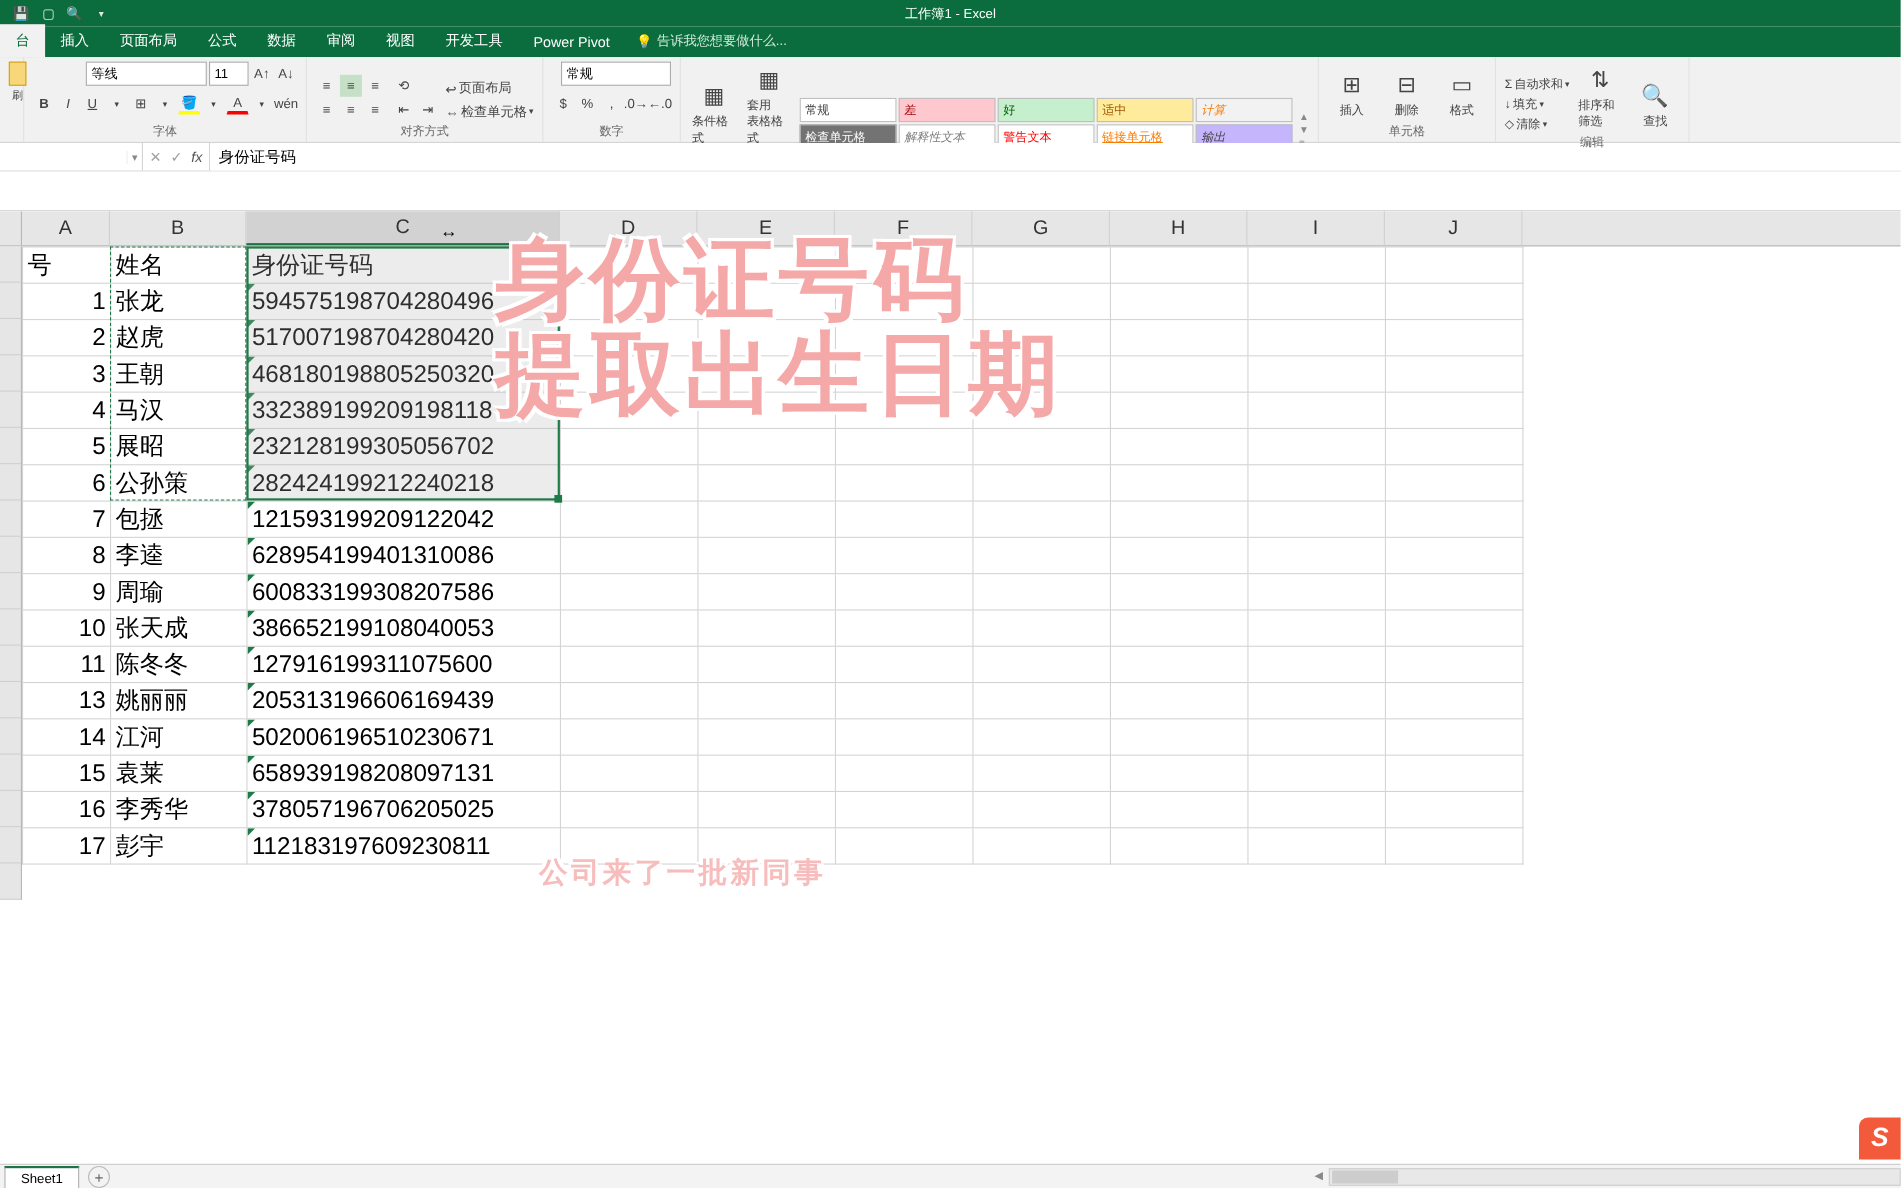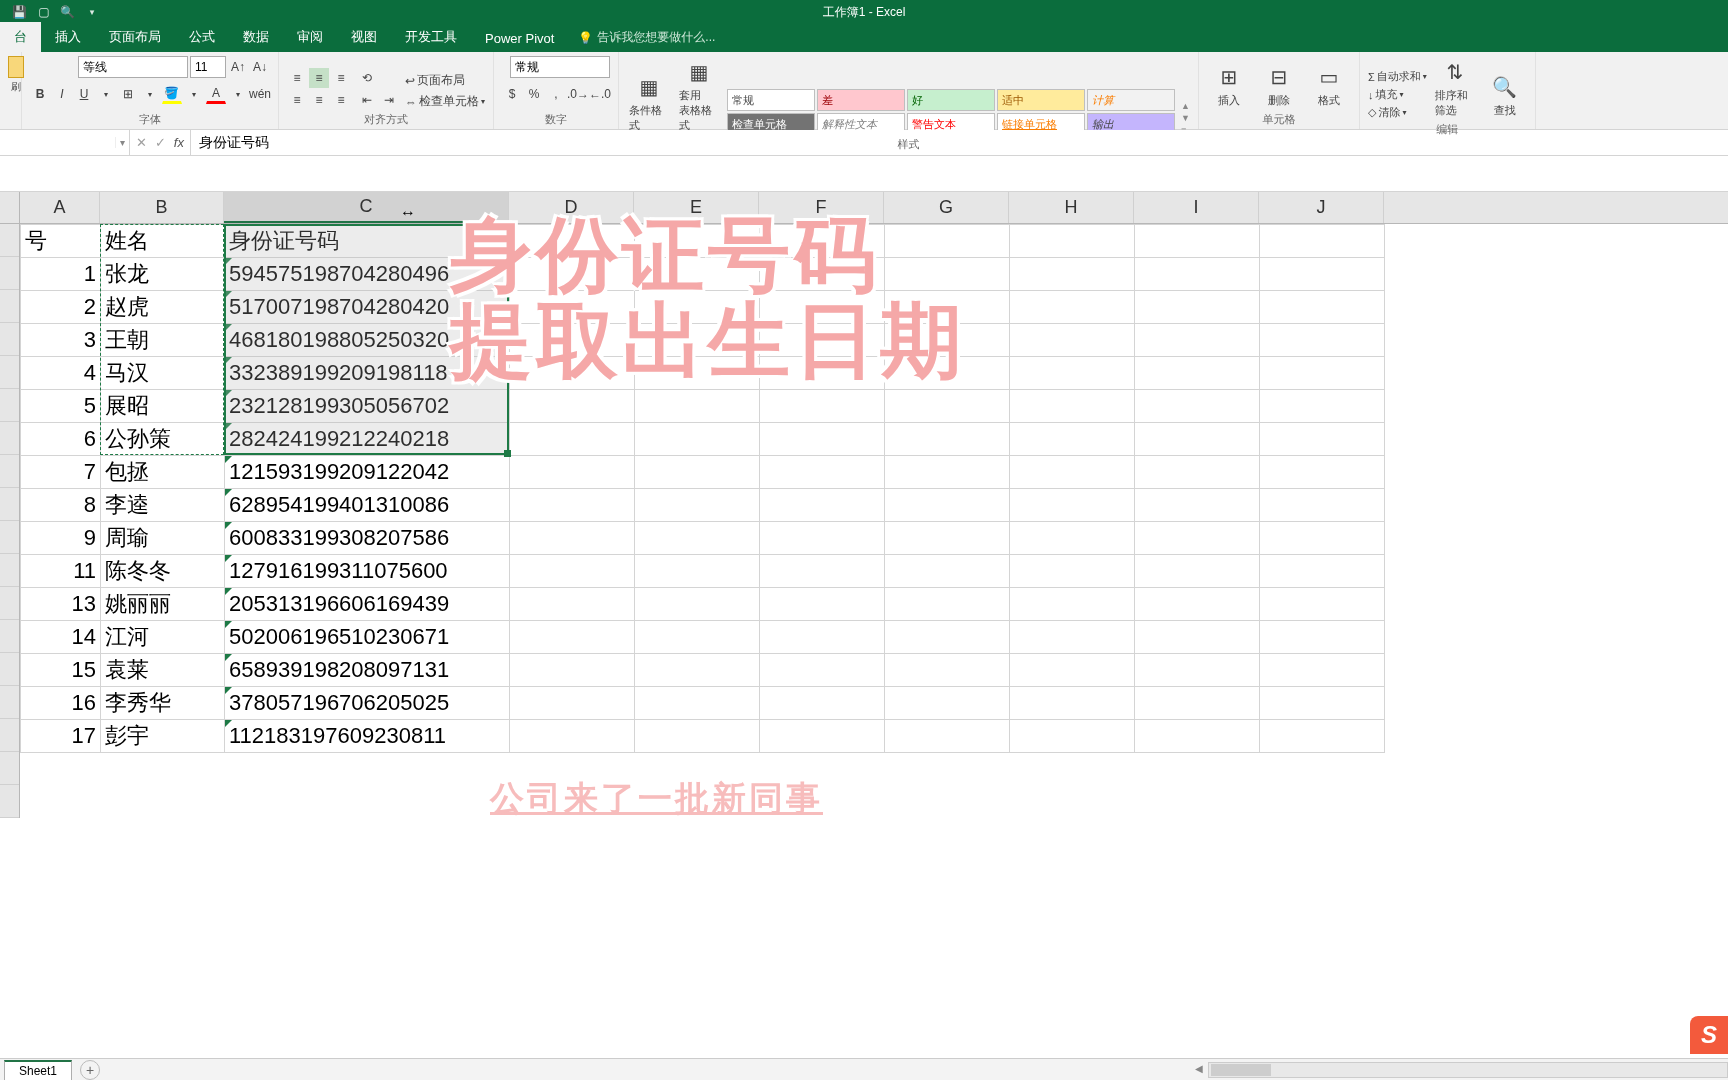--- a/index.html
+++ b/index.html
@@ -239,21 +239,20 @@
         <div class="style-cell warn">警告文本</div>
         <div class="style-cell link">链接单元格</div>
         <div class="style-cell output">输出</div>
       </div>
       <div class="col" style="justify-content:space-around;font-size:9px;color:#888;">
         <span>▲</span>
         <span>▼</span>
         <span>≡</span>
       </div>
     </div>
-    <div class="group-label">样式</div>
   </div>
 
   <div class="ribbon-group">
     <div class="group-body">
       <div class="big-btn">
           <div class="ic">⊞</div>
           <span>插入</span>
         </div>
       <div class="big-btn">
           <div class="ic">⊟</div>
@@ -479,20 +478,32 @@
               <td class="id-cell">600833199308207586</td>
               <td></td>
               <td></td>
               <td></td>
               <td></td>
               <td></td>
               <td></td>
               <td></td>
             </tr>
             <tr>
+              <td class="num">10</td>
+              <td>张天成</td>
+              <td class="id-cell">386652199108040053</td>
+              <td></td>
+              <td></td>
+              <td></td>
+              <td></td>
+              <td></td>
+              <td></td>
+              <td></td>
+            </tr>
+            <tr>
               <td class="num">11</td>
               <td>陈冬冬</td>
               <td class="id-cell">127916199311075600</td>
               <td></td>
               <td></td>
               <td></td>
               <td></td>
               <td></td>
               <td></td>
               <td></td>
@@ -568,21 +579,21 @@
 
       <div class="resize-cursor" style="left:380px; top:-22px;">↔</div>
     </div>
   </div>
 </div>
 
 <div class="overlay-title" style="left:450px; top:212px; font-size:82px;">
   <div>身份证号码</div>
   <div>提取出生日期</div>
 </div>
-<div class="overlay-sub" style="left:490px; top:776px; font-size:34px;text-decoration:underline;">公司来了一批新同事</div>
+<div class="overlay-sub" style="left:490px; top:776px; font-size:26px;">公司来了一批新同事</div>
 
 <div class="sheet-tabs">
   <div class="sheet-tab">Sheet1</div>
   <div class="add-sheet">+</div>
   <div class="h-scroll">
     <span style="position:absolute;left:-14px;top:0;font-size:10px;color:#888;">◀</span>
     <div class="thumb"></div>
   </div>
 </div>
 

